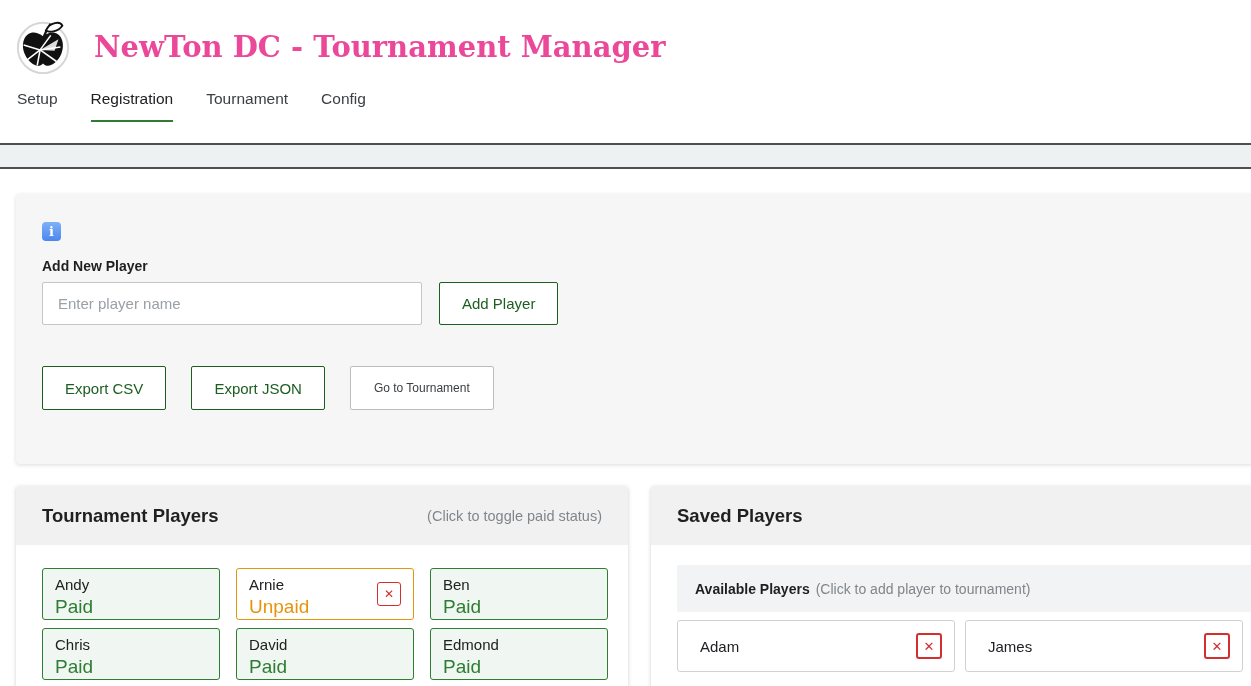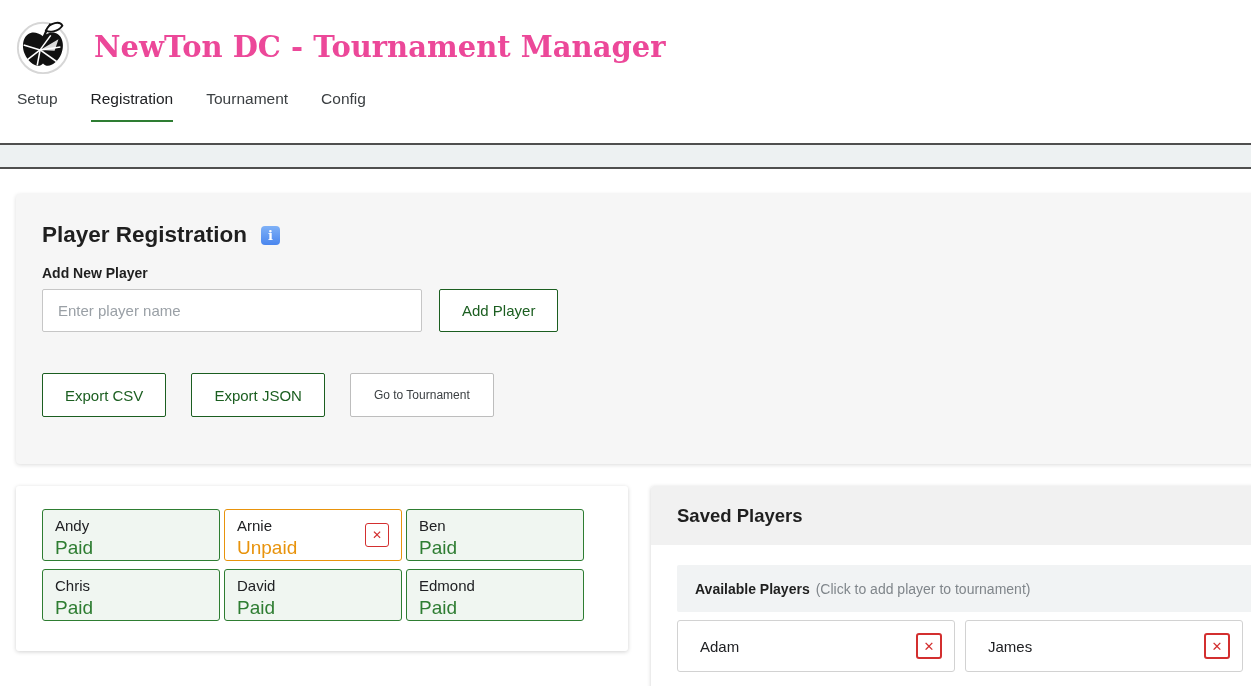--- a/index.html
+++ b/index.html
@@ -46,21 +46,21 @@
   .panel { background:#fff; box-shadow:0 1px 4px rgba(0,0,0,.18); border-radius:3px; padding-bottom:30px; }
   .panel-tournament { width:612px; }
   .panel-saved { width:644px; }
   .panel-header { height:59px; background:#f1f1f1; display:flex; align-items:center;
     justify-content:space-between; padding:0 26px; border-radius:3px 3px 0 0; }
   .panel-title { font-size:18.5px; font-weight:600; color:#1f1f1f; }
   .panel-hint { font-size:14.5px; color:#80868b; }
   .panel-body { padding:23px 26px 0 26px; }
 
   
-  .tp-grid { display:grid; grid-template-columns:repeat(3,178px); gap:8px 4px; }
+  .tp-grid { display:grid; grid-template-columns:repeat(3,178px); gap:8px 16px; }
   .tp-card { position:relative; height:52px; border:1.5px solid #2e7d32; background:#f0f6f1;
     border-radius:3px; padding:7px 12px; cursor:pointer; }
   .tp-name { font-size:15px; color:#202124; }
   .tp-status { font-size:19px; color:#2e7d32; margin-top:3px; }
   .tp-card.unpaid { border-color:#e8930c; background:#fff; }
   .tp-card.unpaid .tp-status { color:#e8930c; }
   .x-btn { position:absolute; right:12px; top:50%; transform:translateY(-50%);
     width:24px; height:24px; border:1.5px solid #d32f2f; color:#d32f2f; background:#fff;
     border-radius:3px; font-size:12px; display:flex; align-items:center; justify-content:center; padding:0; }
 
@@ -103,38 +103,41 @@
     <div class="nav-item">Setup</div>
     <div class="nav-item active">Registration</div>
     <div class="nav-item">Tournament</div>
     <div class="nav-item">Config</div>
   </div>
 
   <div class="band"></div>
 
   <div class="reg-card">
     <div class="reg-title-row">
-      <div class="reg-title">Player Registration</div>
       <span class="info-badge">i</span>
     </div>
     <div class="add-label">Add New Player</div>
     <div class="input-row">
       <input class="name-input" type="text" placeholder="Enter player name" style="">
       <button class="btn-green">Add Player</button>
     </div>
     <div class="export-row">
       <button class="btn-green">Export CSV</button>
       <button class="btn-green">Export JSON</button>
       <button class="btn-plain">Go to Tournament</button>
     </div>
   </div>
 
   <div class="panels">
 
     <div class="panel panel-tournament">
+      <div class="panel-header">
+        <div class="panel-title">Tournament Players</div>
+        <div class="panel-hint">(Click to toggle paid status)</div>
+      </div>
       <div class="panel-body">
         <div class="tp-grid">
           <div class="tp-card">
             <div class="tp-name">Andy</div>
             <div class="tp-status">Paid</div>
           </div>
           <div class="tp-card unpaid">
             <div class="tp-name">Arnie</div>
             <div class="tp-status">Unpaid</div>
             <button class="x-btn">✕</button>

